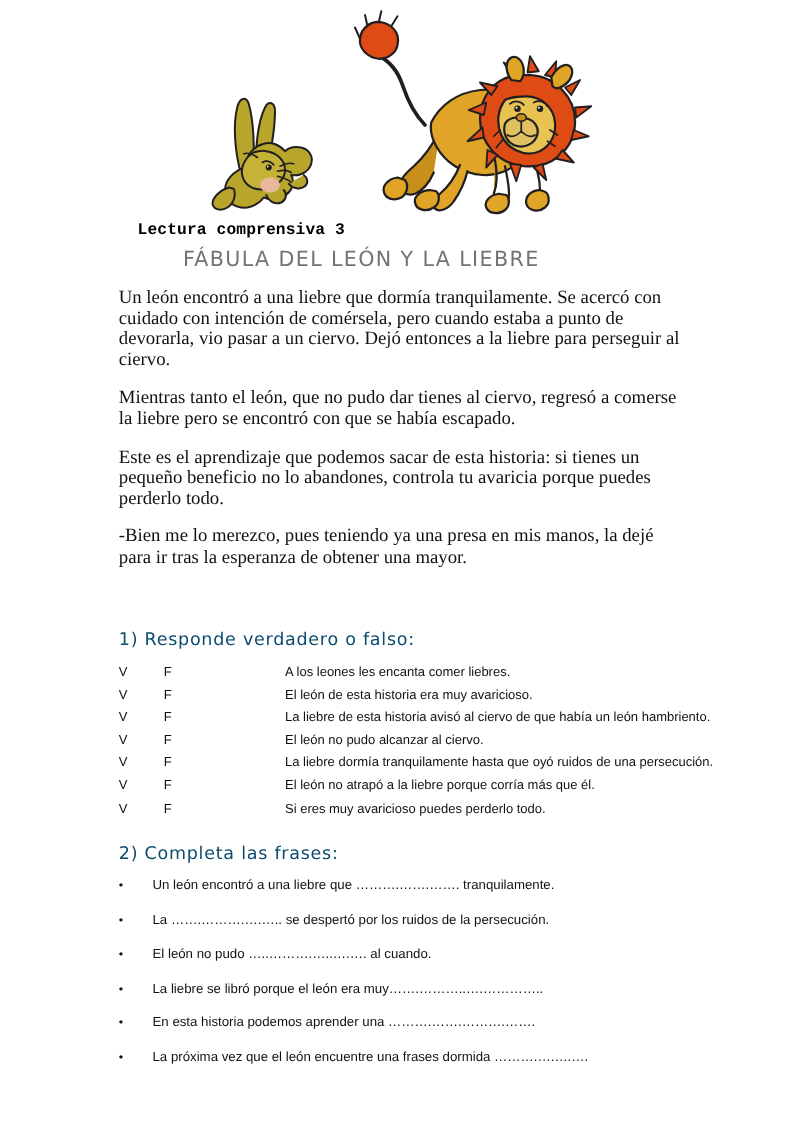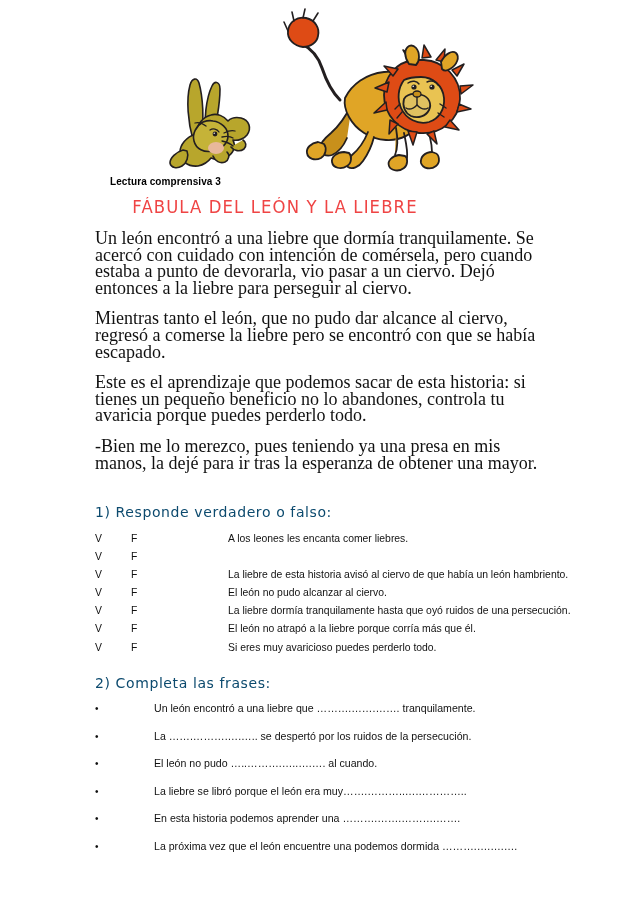--- a/index.html
+++ b/index.html
@@ -32,51 +32,51 @@
     position: absolute;
     left: 0;
     top: 172px;
     width: 638px;
   }
 
   .kicker {
     position: absolute;
     left: 110px;
     top: 4px;
-    font-family: Liberation Sans, sans-serif;
+    font-family: Liberation Mono, monospace;
     font-weight: bold;
-    font-size: 10px;
+    font-size: 13px;
     letter-spacing: 0.1px;
     color: #000;
     white-space: nowrap;
   }
 
   .doc-title {
     position: absolute;
-    left: 0;
+    left: 14px;
     top: 26px;
     width: 550px;
     text-align: center;
     font-family: "DejaVu Sans", sans-serif;
     font-size: 16.5px;
     font-weight: 400;
     letter-spacing: 1.1px;
-    color: #ef4444;
+    color: #737373;
     white-space: nowrap;
     transform: scaleY(1.02);
   }
 
   .body-block {
     position: absolute;
     left: 95px;
     width: 455px;
   }
   .para {
     font-family: "Liberation Serif", "DejaVu Serif", serif;
-    font-size: 18px;
+    font-size: 15px;
     line-height: 16.6px;
     text-align: left;
     color: #111;
     margin: 0 0 14px 0;
   }
 
   .section-heading {
     font-family: "DejaVu Sans", sans-serif;
     font-size: 14px;
     letter-spacing: 0.6px;
@@ -116,21 +116,21 @@
     font-family: "Liberation Sans", "DejaVu Sans", sans-serif;
     font-size: 10.6px;
     color: #111;
   }
   .bullet {
     width: 27px;
     flex: 0 0 27px;
     font-size: 10px;
     line-height: 1;
   }
-  .fill-text { flex: 1 1 auto; white-space: nowrap; margin-left: 32px; }
+  .fill-text { flex: 1 1 auto; white-space: nowrap; }
 </style>
 </head>
 <body>
 
 <div class="illustration">
   <svg width="638" height="172" viewBox="0 0 638 172" xmlns="http://www.w3.org/2000/svg">
     <rect x="0" y="0" width="638" height="172" fill="#ffffff"></rect>
 
     <g stroke="#231F20" stroke-width="1.6" stroke-linejoin="round" stroke-linecap="round">
 
@@ -241,38 +241,39 @@
 </div>
 
 <div class="page">
 
   <div class="kicker">Lectura comprensiva 3</div>
 
   <div class="doc-title">FÁBULA DEL LEÓN Y LA LIEBRE</div>
 
   <div class="body-block" style="top:58px;">
     <p class="para">Un león encontró a una liebre que dormía tranquilamente. Se acercó con cuidado con intención de comérsela, pero cuando estaba a punto de devorarla, vio pasar a un ciervo. Dejó entonces a la liebre para perseguir al ciervo.</p>
-    <p class="para">Mientras tanto el león, que no pudo dar alcance al ciervo, regresó a comerse la liebre pero se encontró con que se había escapado.</p>
+    <p class="para">Mientras tanto el león, que no pudo dar tienes al ciervo, regresó a comerse la liebre pero se encontró con que se había escapado.</p>
     <p class="para">Este es el aprendizaje que podemos sacar de esta historia: si tienes un pequeño beneficio no lo abandones, controla tu avaricia porque puedes perderlo todo.</p>
     <p class="para">-Bien me lo merezco, pues teniendo ya una presa en mis manos, la dejé para ir tras la esperanza de obtener una mayor.</p>
   </div>
 
   <div class="body-block" style="top:332px;">
     <p class="section-heading">1) Responde verdadero o falso:</p>
   </div>
 
   <div class="tf-list" style="top:361px;">
     <div class="tf-row">
       <span class="tf-v">V</span>
       <span class="tf-f">F</span>
       <span class="tf-stmt">A los leones les encanta comer liebres.</span>
     </div>
     <div class="tf-row">
       <span class="tf-v">V</span>
       <span class="tf-f">F</span>
+      <span class="tf-stmt">El león de esta historia era muy avaricioso.</span>
     </div>
     <div class="tf-row">
       <span class="tf-v">V</span>
       <span class="tf-f">F</span>
       <span class="tf-stmt">La liebre de esta historia avisó al ciervo de que había un león hambriento.</span>
     </div>
     <div class="tf-row">
       <span class="tf-v">V</span>
       <span class="tf-f">F</span>
       <span class="tf-stmt">El león no pudo alcanzar al ciervo.</span>
@@ -314,17 +315,17 @@
     <div class="fill-row">
       <span class="bullet">•</span>
       <span class="fill-text">La liebre se libró porque el león era muy…….………..….…………..</span>
     </div>
     <div class="fill-row">
       <span class="bullet">•</span>
       <span class="fill-text">En esta historia podemos aprender una ……….…….……….…….</span>
     </div>
     <div class="fill-row">
       <span class="bullet">•</span>
-      <span class="fill-text">La próxima vez que el león encuentre una podemos dormida ……….….….….</span>
+      <span class="fill-text">La próxima vez que el león encuentre una frases dormida ……….….….….</span>
     </div>
   </div>
 
 </div>
 
 </body></html>

